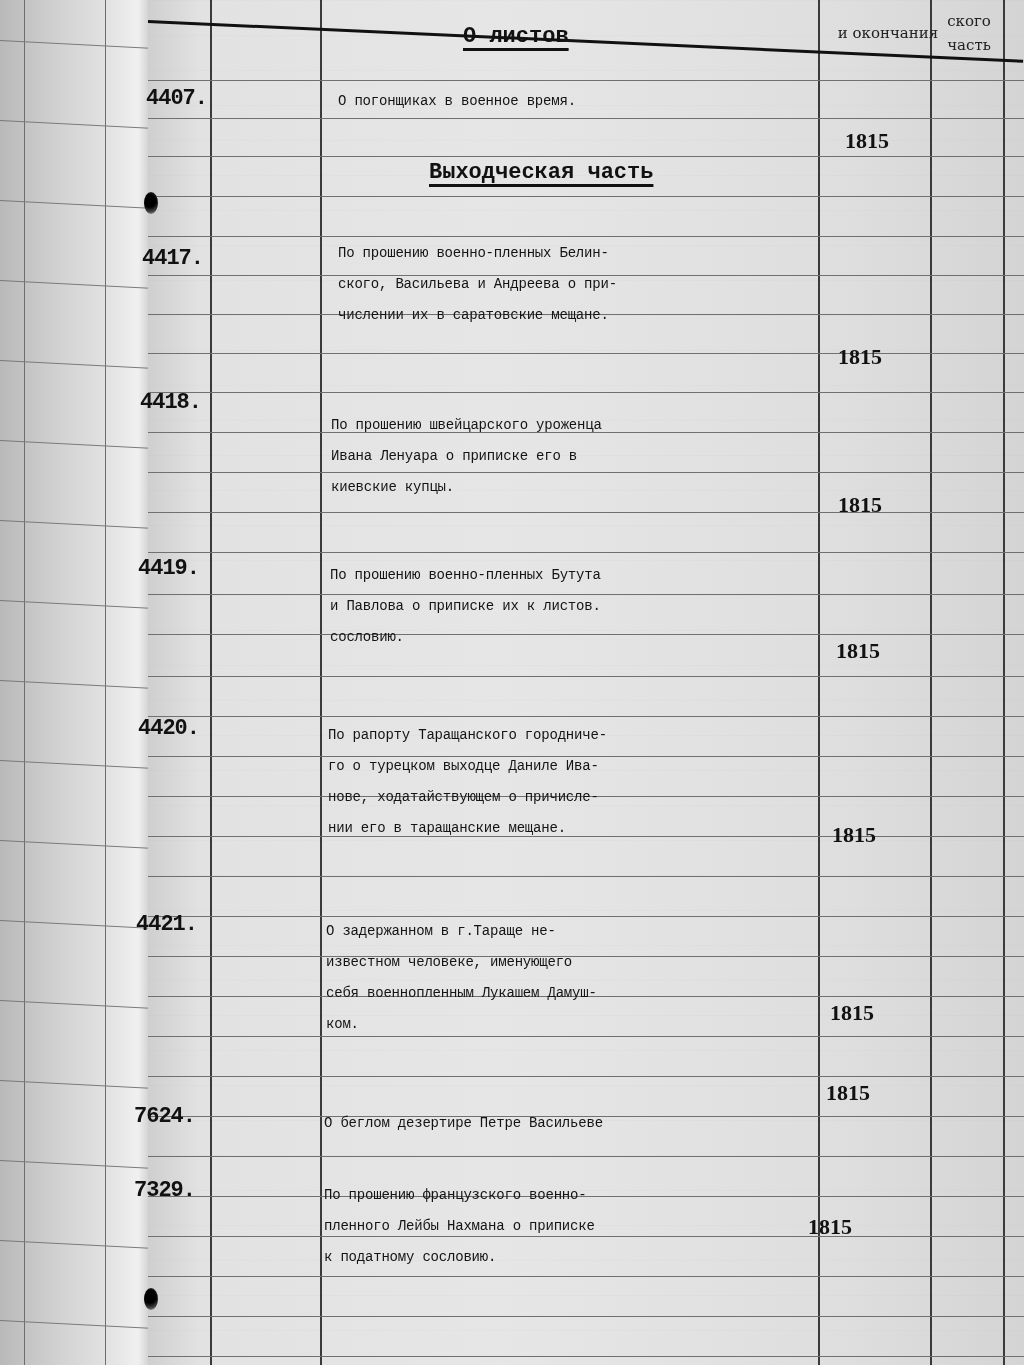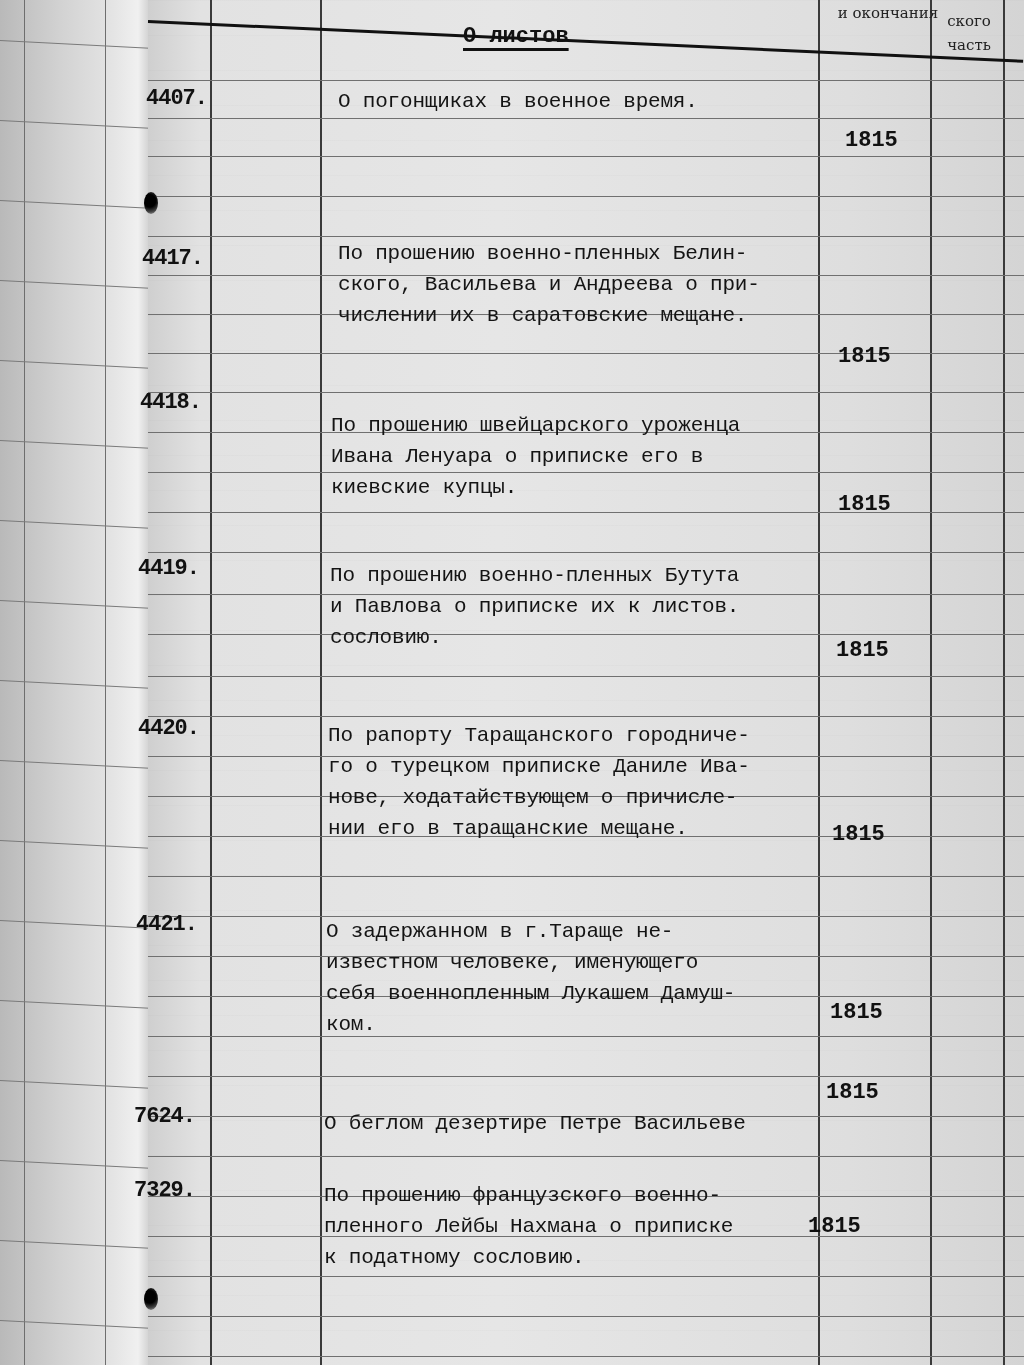--- a/index.html
+++ b/index.html
@@ -57,25 +57,25 @@
     .section-title {
       position: absolute; font-size: 22px; font-weight: bold; color: #111;
       text-decoration: underline; text-decoration-thickness: 3px; text-underline-offset: 6px;
       white-space: nowrap;
     }
     .entry-num {
       position: absolute; font-size: 22px; color: #111; font-weight: bold; white-space: nowrap;
       letter-spacing: -1px;
     }
     .entry-text {
-      position: absolute; width: 480px; font-size: 21px; color: #141414;
+      position: absolute; width: 480px; font-size: 14px; color: #141414;
       line-height: 31px; white-space: pre-line; letter-spacing: -0.2px;
     }
     .entry-year {
-      position: absolute; font-family: Liberation Mono, monospace; font-size: 22px; color: #111;
+      position: absolute; font-family: Liberation Serif, serif; font-size: 22px; color: #111;
       font-weight: bold; white-space: nowrap;
     }
     .punch-hole {
       position: absolute; width: 14px; height: 22px; border-radius: 50%;
       background: radial-gradient(circle at 40% 40%, #000 40%, #444 70%, #bbb 100%);
     }
     .ghost {
       position: absolute; left: 0; top: 0; right: 0; bottom: 0;
       background: repeating-linear-gradient(0deg, rgba(0,0,0,0) 0px, rgba(0,0,0,0) 34px, rgba(0,0,0,0.03) 35px);
       pointer-events: none;
@@ -112,21 +112,21 @@
     <div class="ghost"></div>
 
     <div class="col-line" style="left:62px"></div>
     <div class="col-line" style="left:172px"></div>
     <div class="col-line" style="left:670px"></div>
     <div class="col-line" style="left:782px"></div>
     <div class="col-line" style="left:855px"></div>
 
     <div class="header-rule"></div>
 
-    <div class="hdr" style="left:672px;top:2px;width:136px">и окончания</div>
+    <div class="hdr" style="left:672px;top:22px;width:136px">и окончания</div>
     <div class="hdr" style="left:786px;top:10px;width:70px">ского</div>
     <div class="hdr" style="left:786px;top:34px;width:70px">часть</div>
 
     <div class="row-line" style="left:0;width:876px;top:80px"></div>
     <div class="row-line" style="left:0;width:876px;top:118px"></div>
     <div class="row-line" style="left:0;width:876px;top:156px"></div>
     <div class="row-line" style="left:0;width:876px;top:196px"></div>
     <div class="row-line" style="left:0;width:876px;top:236px"></div>
     <div class="row-line" style="left:0;width:876px;top:275px"></div>
     <div class="row-line" style="left:0;width:876px;top:314px"></div>
@@ -161,20 +161,21 @@
     <div class="punch-hole" style="left:-4px;top:1288px"></div>
 
     <div class="section-title" style="left:315px;top:24px">О листов</div>
 
     <div>
       <div class="entry-num" style="left:-2px;top:86px">4407.</div>
       <div class="entry-text" style="left:190px;top:86px">О погонщиках в военное время.</div>
       <div class="entry-year" style="left:697px;top:128px">1815</div>
     </div>
 
+    <div class="section-title" style="left:281px;top:160px">Выходческая часть</div>
 
     <div>
       <div class="entry-num" style="left:-6px;top:246px">4417.</div>
       <div class="entry-text" style="left:190px;top:238px">По прошению военно-пленных Белин-
 ского, Васильева и Андреева о при-
 числении их в саратовские мещане.</div>
       <div class="entry-year" style="left:690px;top:344px">1815</div>
     </div>
 
     <div>
@@ -189,21 +190,21 @@
       <div class="entry-num" style="left:-10px;top:556px">4419.</div>
       <div class="entry-text" style="left:182px;top:560px">По прошению военно-пленных Бутута
 и Павлова о приписке их к листов.
 сословию.</div>
       <div class="entry-year" style="left:688px;top:638px">1815</div>
     </div>
 
     <div>
       <div class="entry-num" style="left:-10px;top:716px">4420.</div>
       <div class="entry-text" style="left:180px;top:720px">По рапорту Таращанского городниче-
-го о турецком приписке Даниле Ива-
+го о турецком выходце Даниле Ива-
 нове, ходатайствующем о причисле-
 нии его в таращанские мещане.</div>
       <div class="entry-year" style="left:684px;top:822px">1815</div>
     </div>
 
     <div>
       <div class="entry-num" style="left:-12px;top:912px">4421.</div>
       <div class="entry-text" style="left:178px;top:916px">О задержанном в г.Тараще не-
 известном человеке, именующего
 себя военнопленным Лукашем Дамуш-

